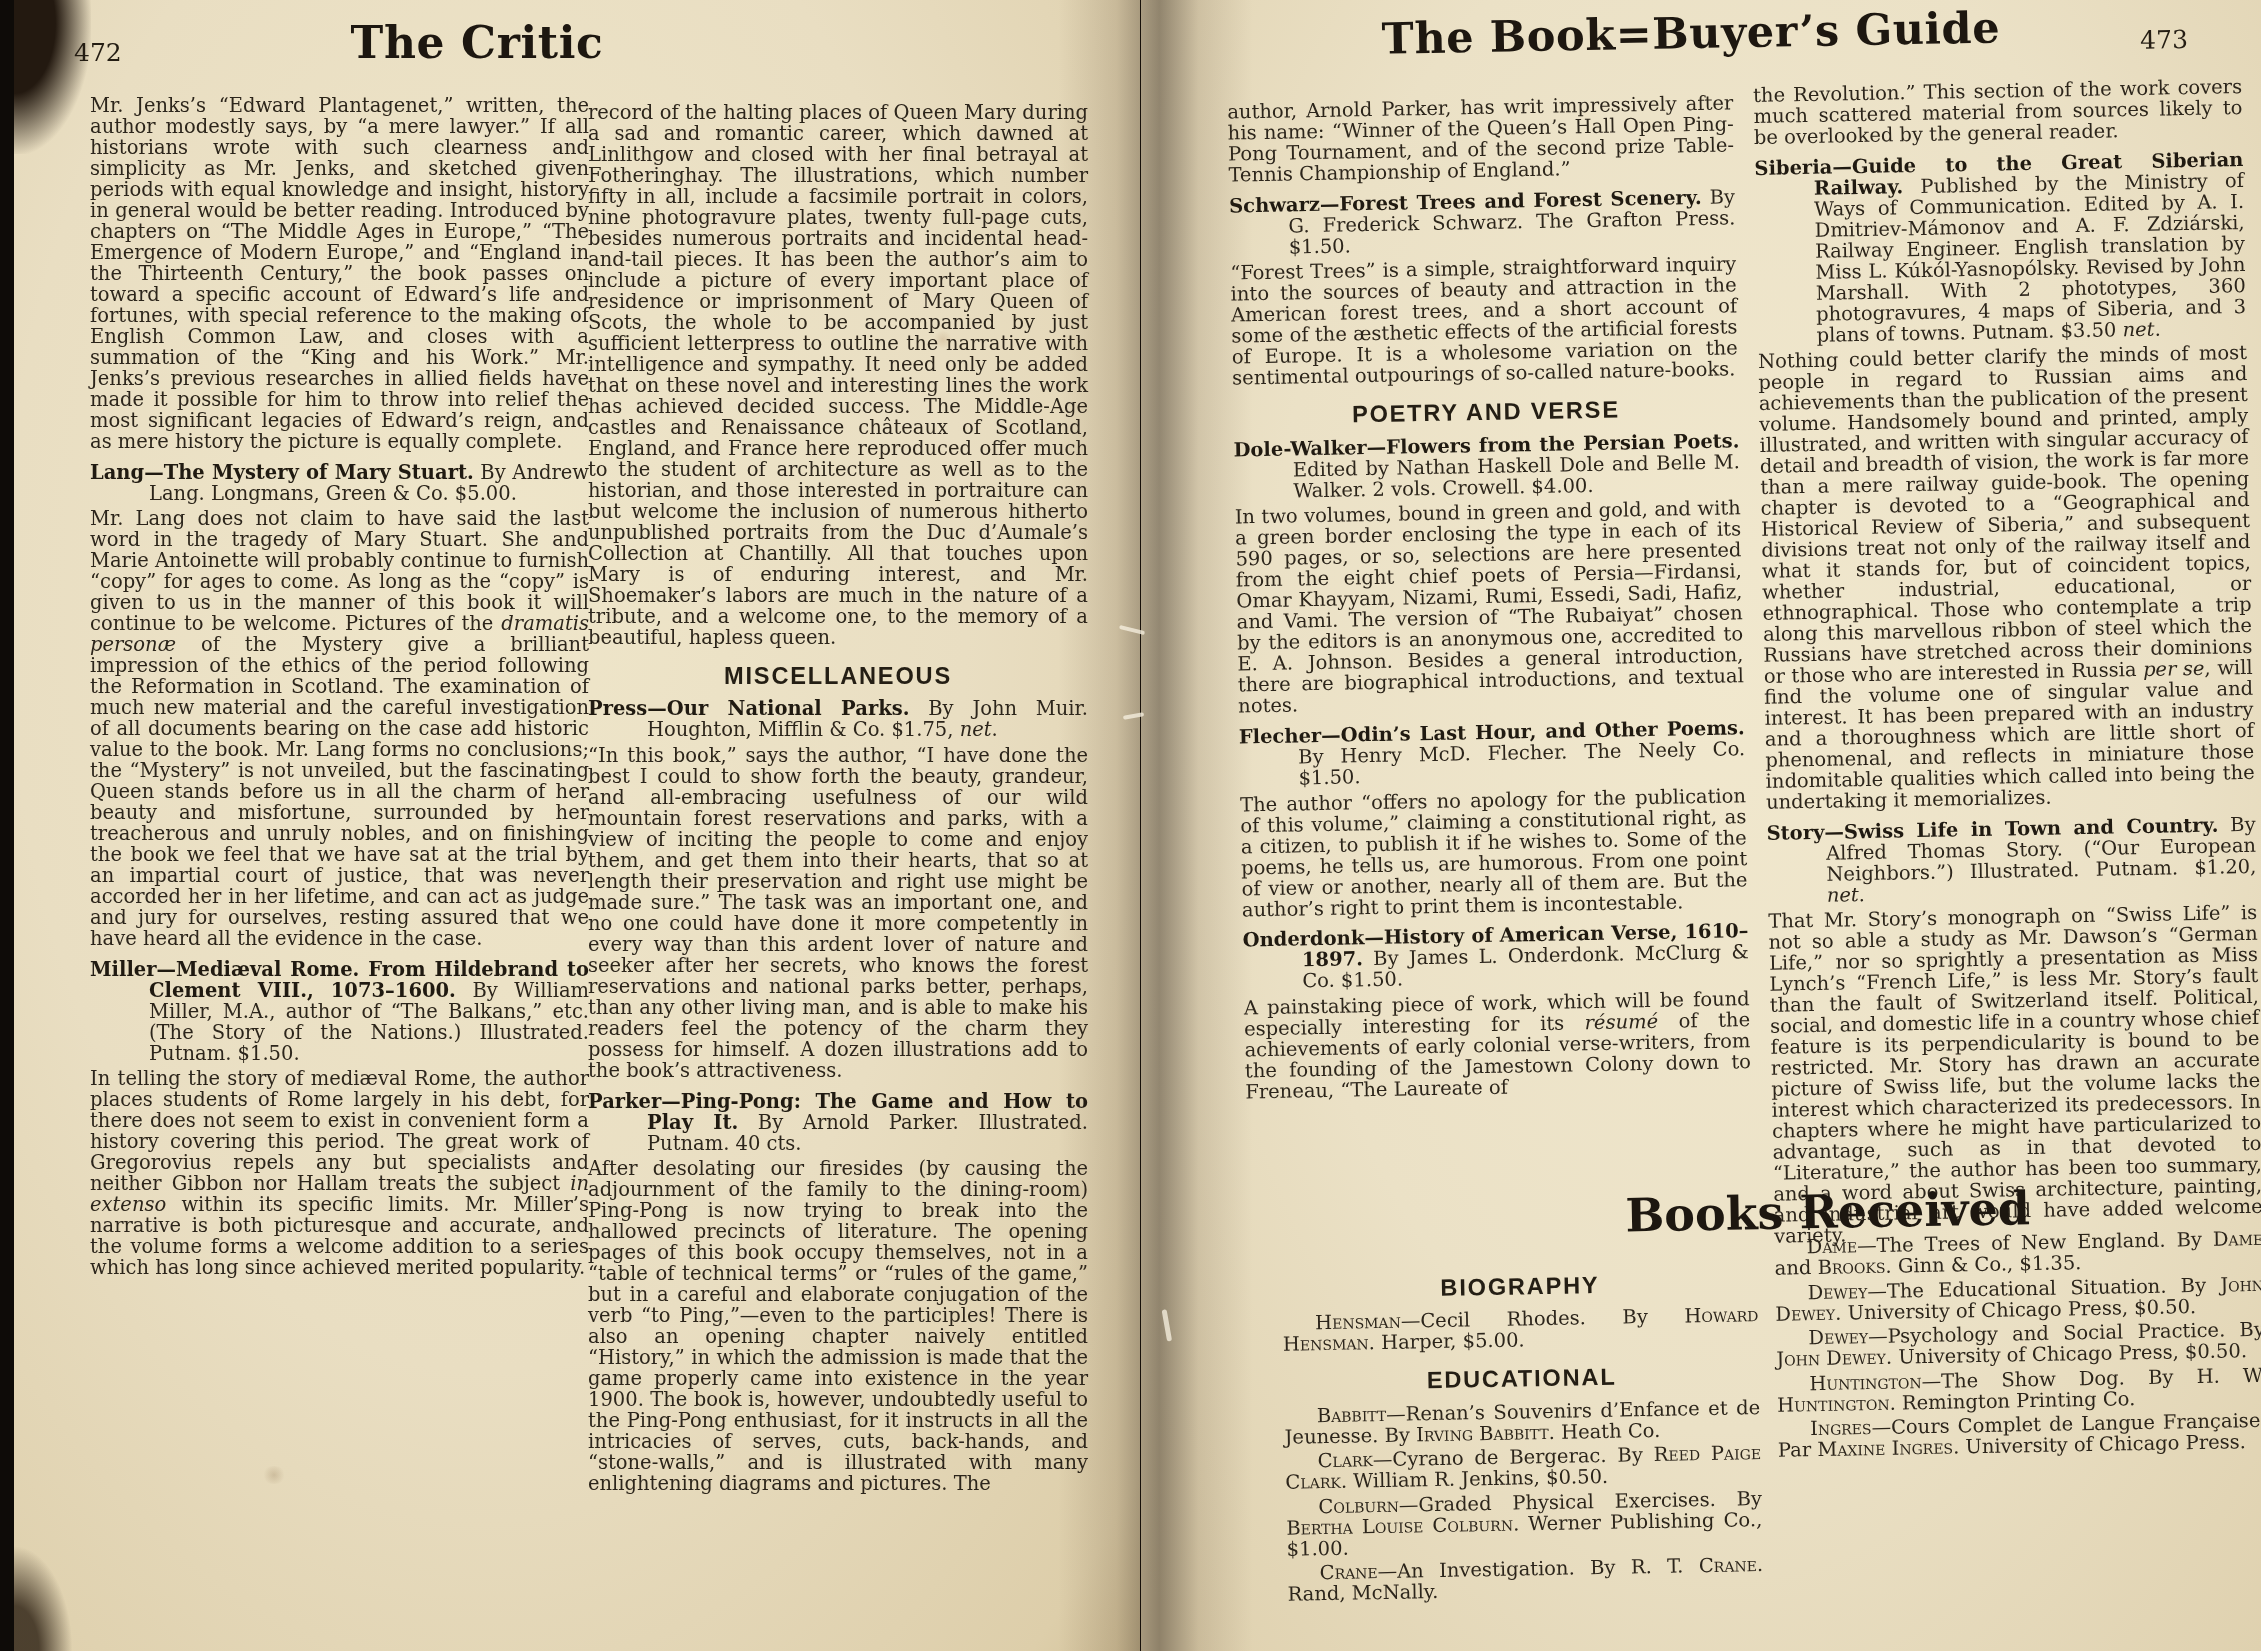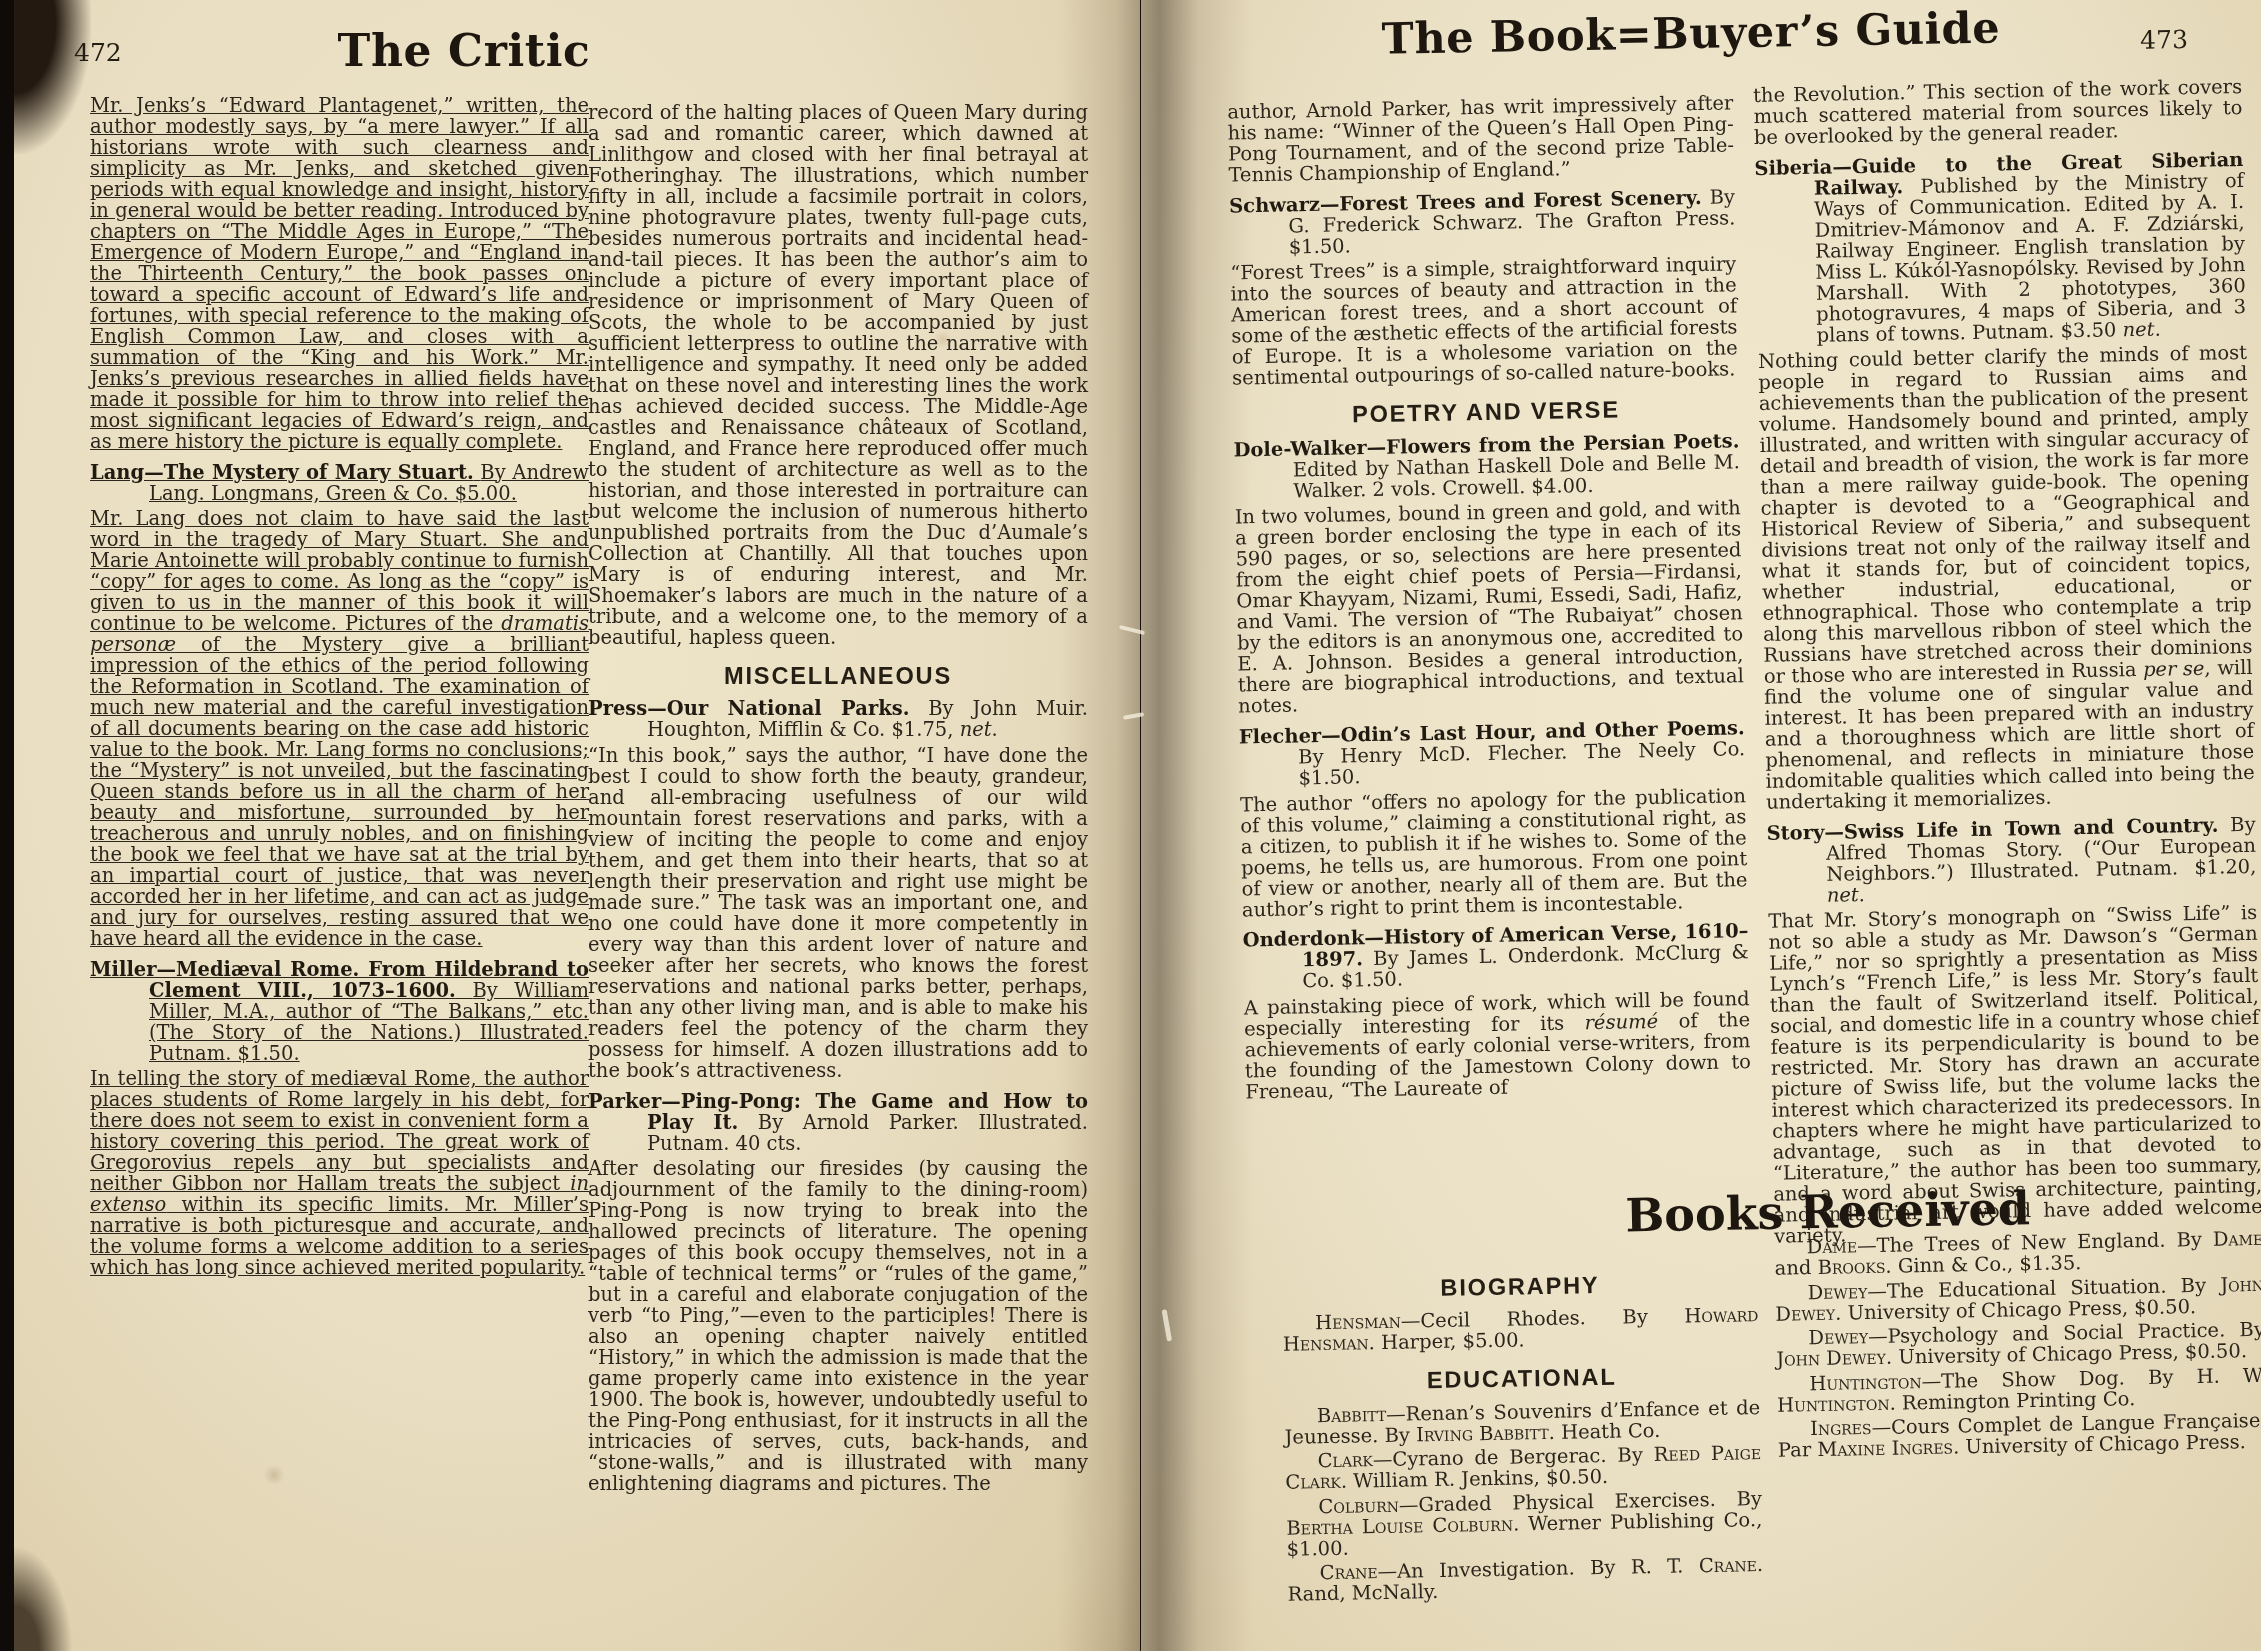--- a/index.html
+++ b/index.html
@@ -42,25 +42,25 @@
   .s3 { left:919px; top:331px; width:20px; height:16.5px; background:radial-gradient(circle, rgba(140,90,40,0.16), rgba(140,90,40,0) 70%); }
 
   .page-num { position:absolute; font-size:25px; color:#241d13; }
   .pn-left  { left:60px; top:38px; }
   .pn-right { left:1012px; top:34px; }
   .mast {
     position:absolute; font-weight:bold; color:#1d1710;
     font-size:44px; letter-spacing:0.6px; white-space:nowrap;
     transform:translateX(-50%);
   }
-  .mast-left  { left:450px; top:16.5px;margin-top:8px; }
+  .mast-left  { left:463px; top:16.5px; }
   .mast-right { left:563px; top:8.3px; font-size:43px; }
 
   .col { position:absolute; text-align:justify; font-size:19.5px; line-height:21px; }
-  .col-l1 { left:76px; top:95px; width:499px;text-decoration:underline; }
+  .col-l1 { left:76px; top:95px; width:499px; }
   .col-l2 { left:574px; top:102px; width:500px; }
   .col-r1 { left:98px; top:93px; width:506px; }
   .col-r2 { left:624px; top:86px; width:489px; }
   .col-br1 { left:131px; top:1255px; width:476px; }
   .col-br2 { left:624px; top:1238px; width:489px; }
 
   .para { margin:0 0 3.5px 0; }
   .entry { margin:9.5px 0 4.7px 0; padding-left:59px; text-indent:-59px; }
   .entry-head { font-weight:bold; color:#201a11; }
   .section {

